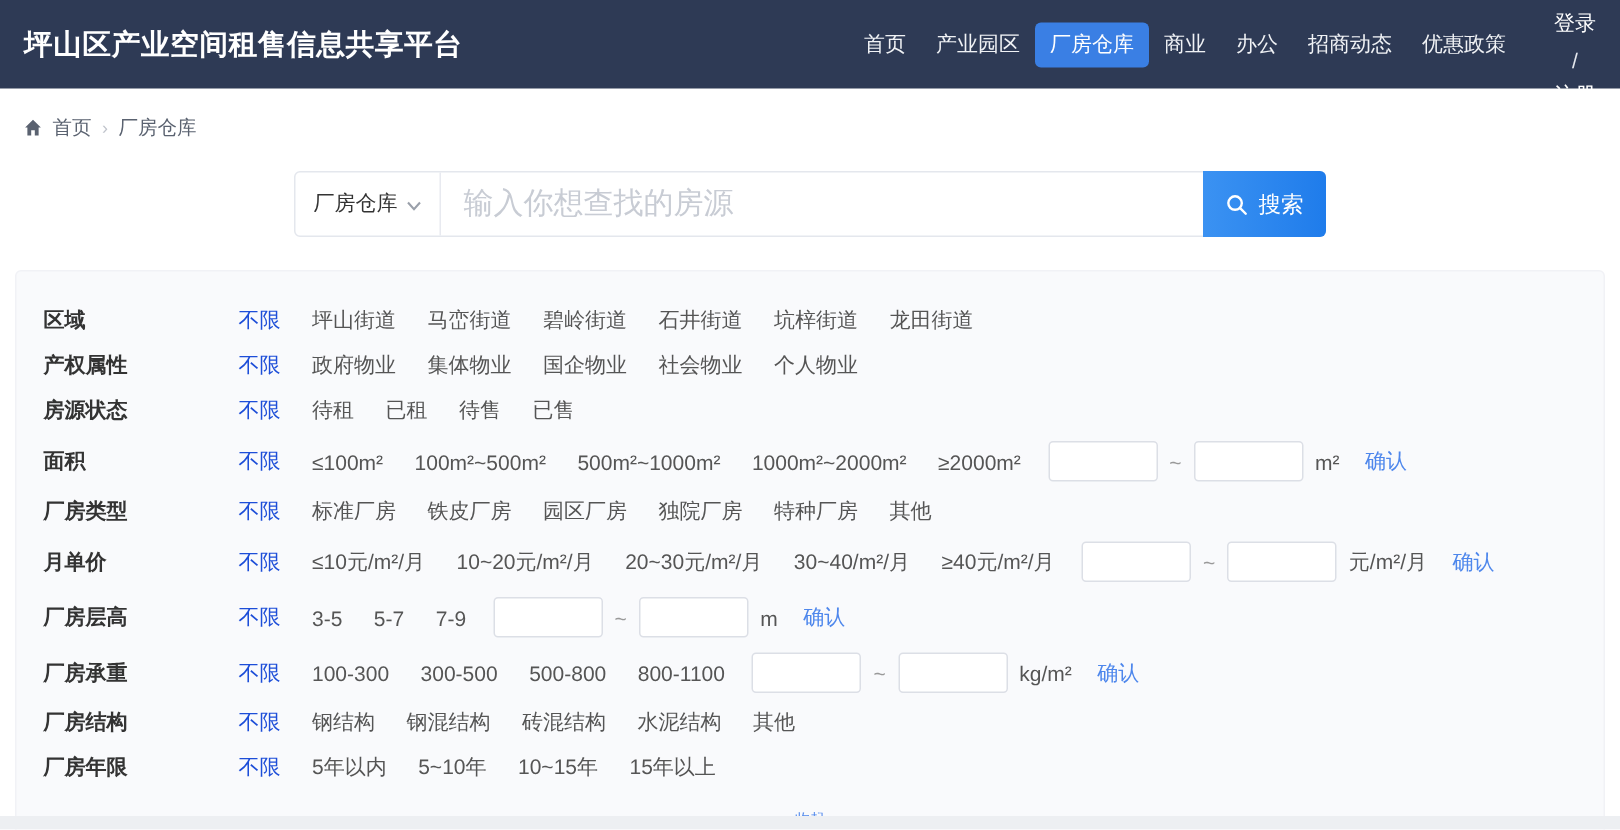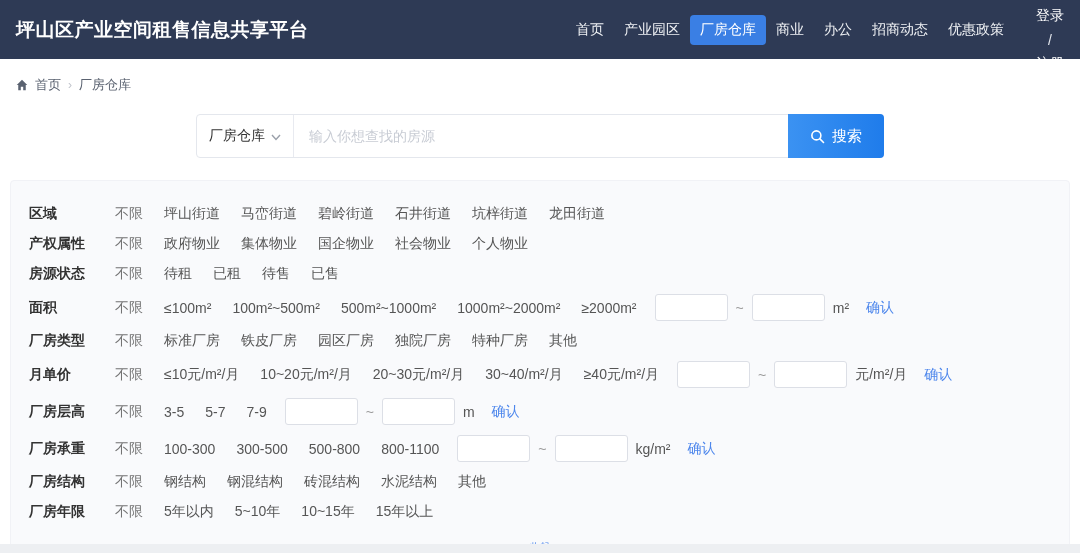--- a/index.html
+++ b/index.html
@@ -91,28 +91,28 @@
     color: #333;
     border-right: 1px solid #e8eaf0;
     cursor: pointer;
     flex-shrink: 0;
   }
   .search-input {
     flex: 1;
     border: none;
     outline: none;
     padding: 0 15px;
-    font-size: 14px;
+    font-size: 20px;
     color: #333;
     background: transparent;
     min-width: 0;
   }
   .search-input::placeholder { color: #c8ccd4; }
   .search-btn {
-    width: 96px;
+    width: 82px;
     margin: -1px -1px -1px 0;
     background: linear-gradient(90deg, #3b92f2, #1f7ceb);
     color: #fff;
     display: flex;
     align-items: center;
     justify-content: center;
     gap: 7px;
     font-size: 15px;
     border: none;
     border-radius: 0 4px 4px 0;
@@ -143,21 +143,21 @@
     flex-shrink: 0;
     white-space: nowrap;
   }
   .row-options {
     display: flex;
     align-items: center;
     gap: 21px;
     white-space: nowrap;
   }
   .opt { color: #555; cursor: pointer; }
-  .opt.selected { color: #737373; }
+  .opt.selected { color: #1d4ed8; margin-left: 44px; }
   .row-range {
     display: flex;
     align-items: center;
     gap: 8px;
     margin-left: 18px;
     white-space: nowrap;
   }
   .range-input {
     width: 73px;
     height: 27px;

